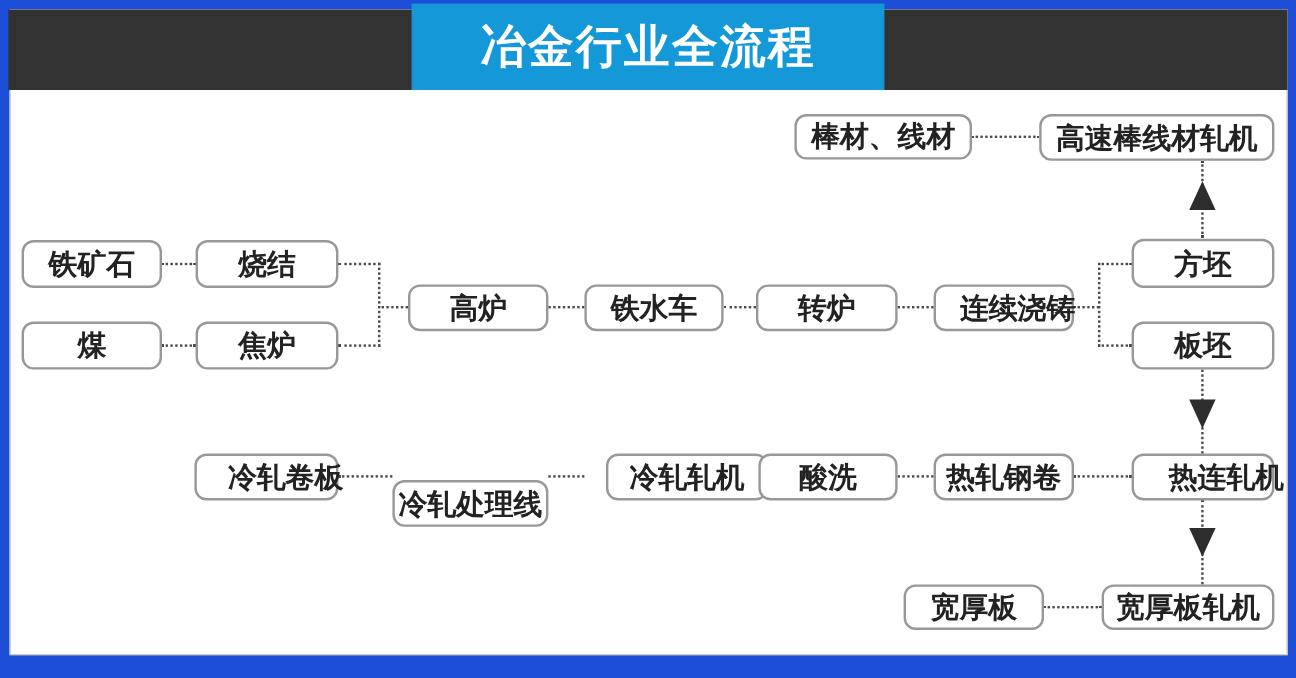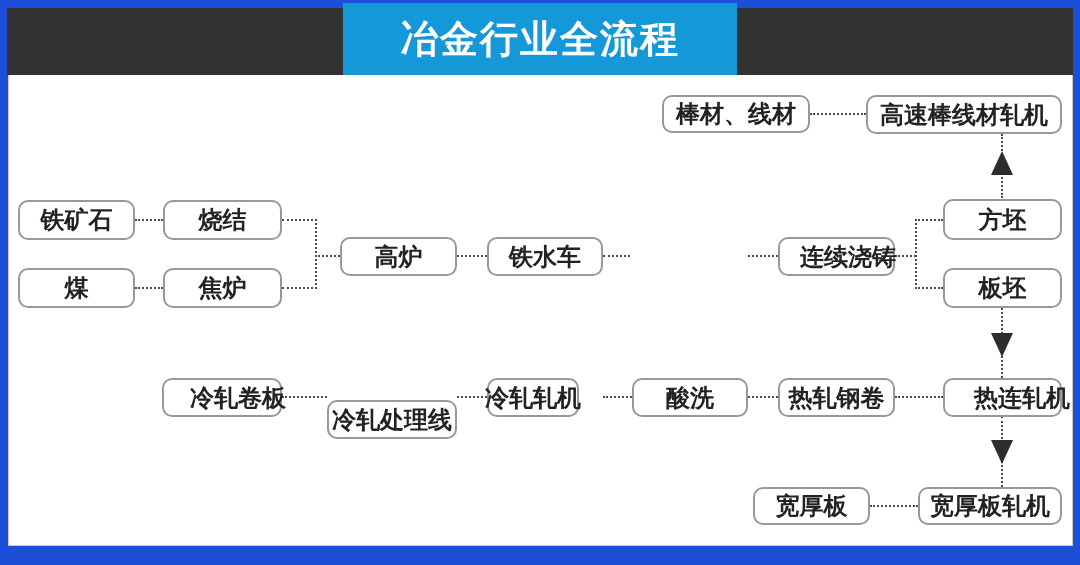--- a/index.html
+++ b/index.html
@@ -78,25 +78,26 @@
   <div class="arrow-down" style="left:991px;top:440px;"></div>
 
   <div class="node" style="left:662px;top:95px;width:148px;height:38px;">棒材、线材</div>
   <div class="node" style="left:866px;top:95px;width:196px;height:39px;">高速棒线材轧机</div>
   <div class="node" style="left:18px;top:200px;width:117px;height:40px;">铁矿石</div>
   <div class="node" style="left:163px;top:200px;width:119px;height:40px;">烧结</div>
   <div class="node" style="left:18px;top:268px;width:117px;height:40px;">煤</div>
   <div class="node" style="left:163px;top:268px;width:119px;height:40px;">焦炉</div>
   <div class="node" style="left:340px;top:237px;width:117px;height:39px;">高炉</div>
   <div class="node" style="left:487px;top:237px;width:116px;height:39px;">铁水车</div>
+  <div class="node" style="left:630px;top:237px;width:118px;height:39px;">转炉</div>
   <div class="node" style="left:778px;top:237px;width:117px;height:39px;padding-left:23px;">连续浇铸</div>
   <div class="node" style="left:943px;top:199px;width:119px;height:41px;">方坯</div>
   <div class="node" style="left:943px;top:268px;width:119px;height:40px;">板坯</div>
   <div class="node" style="left:162px;top:378px;width:120px;height:39px;padding-left:32px;">冷轧卷板</div>
   <div class="node" style="left:327px;top:400px;width:130px;height:39px;">冷轧处理线</div>
-  <div class="node" style="left:487px;top:378px;width:92px;height:39px;">冷轧轧机</div>
+  <div class="node" style="left:505px;top:378px;width:135px;height:39px;">冷轧轧机</div>
   <div class="node" style="left:632px;top:378px;width:116px;height:39px;">酸洗</div>
   <div class="node" style="left:778px;top:378px;width:117px;height:39px;">热轧钢卷</div>
   <div class="node" style="left:943px;top:378px;width:119px;height:39px;padding-left:39px;">热连轧机</div>
   <div class="node" style="left:753px;top:487px;width:117px;height:38px;">宽厚板</div>
   <div class="node" style="left:918px;top:487px;width:144px;height:38px;">宽厚板轧机</div>
 
 </div>
 
 </body></html>

